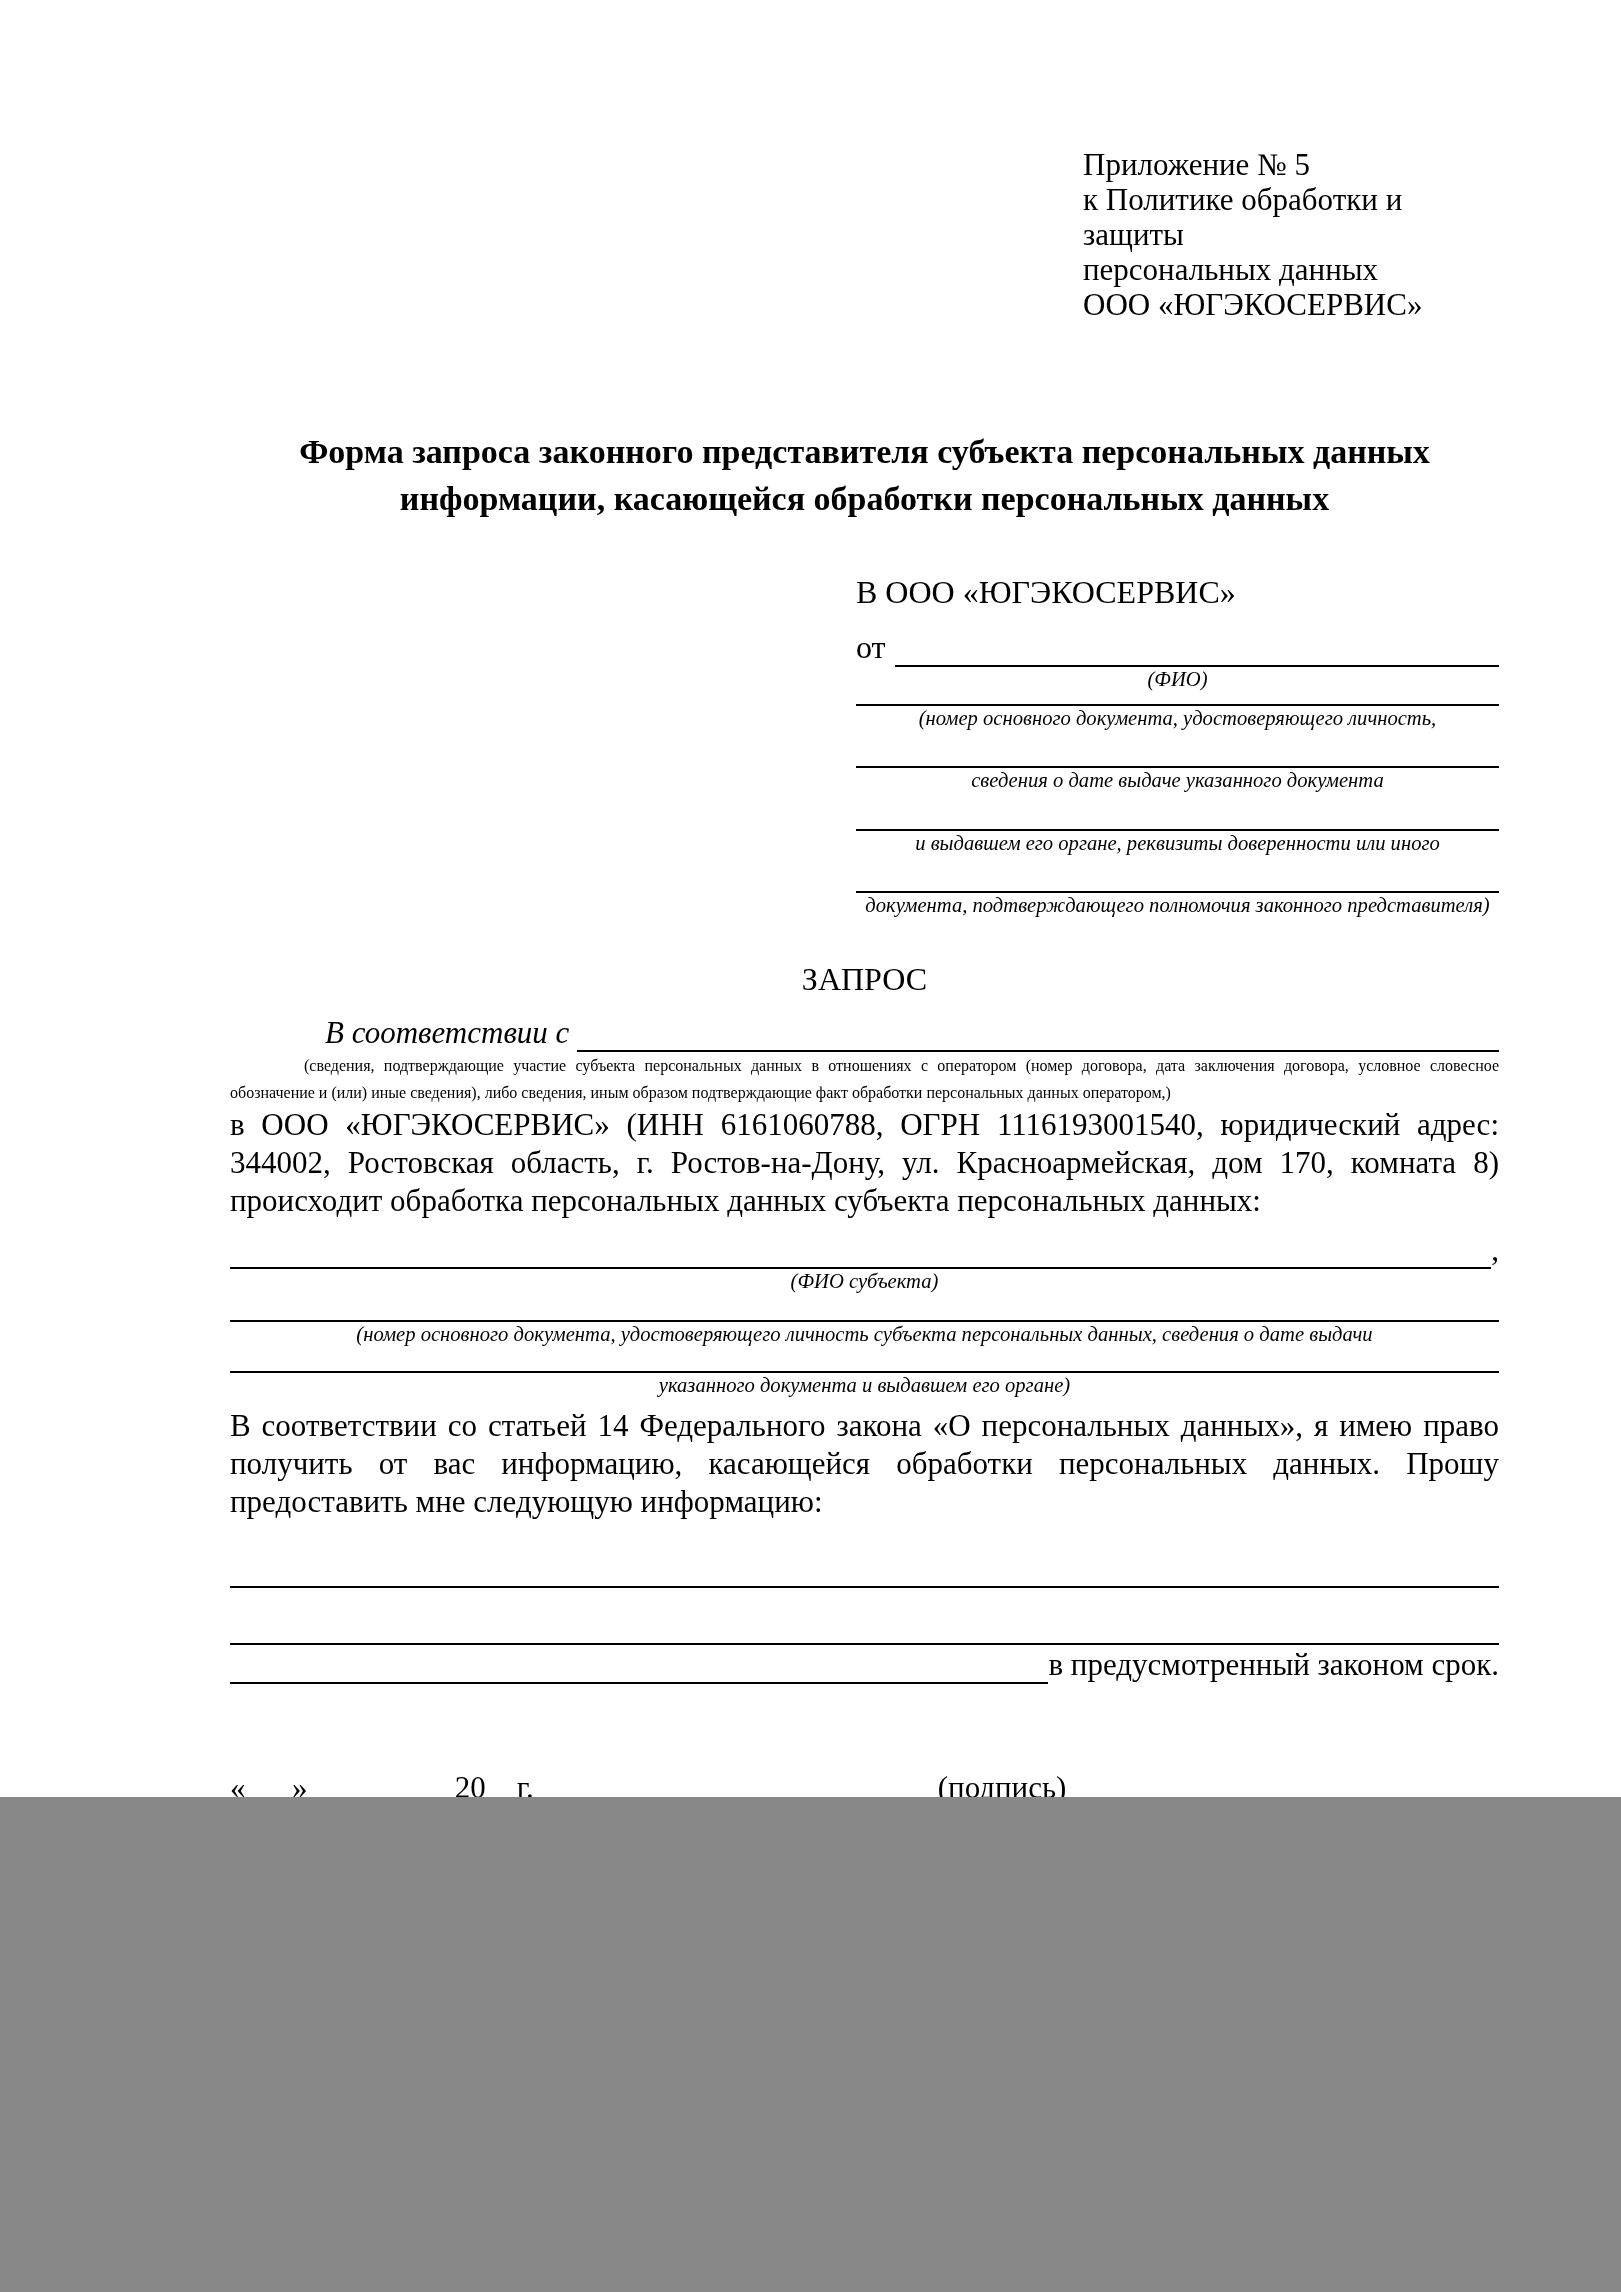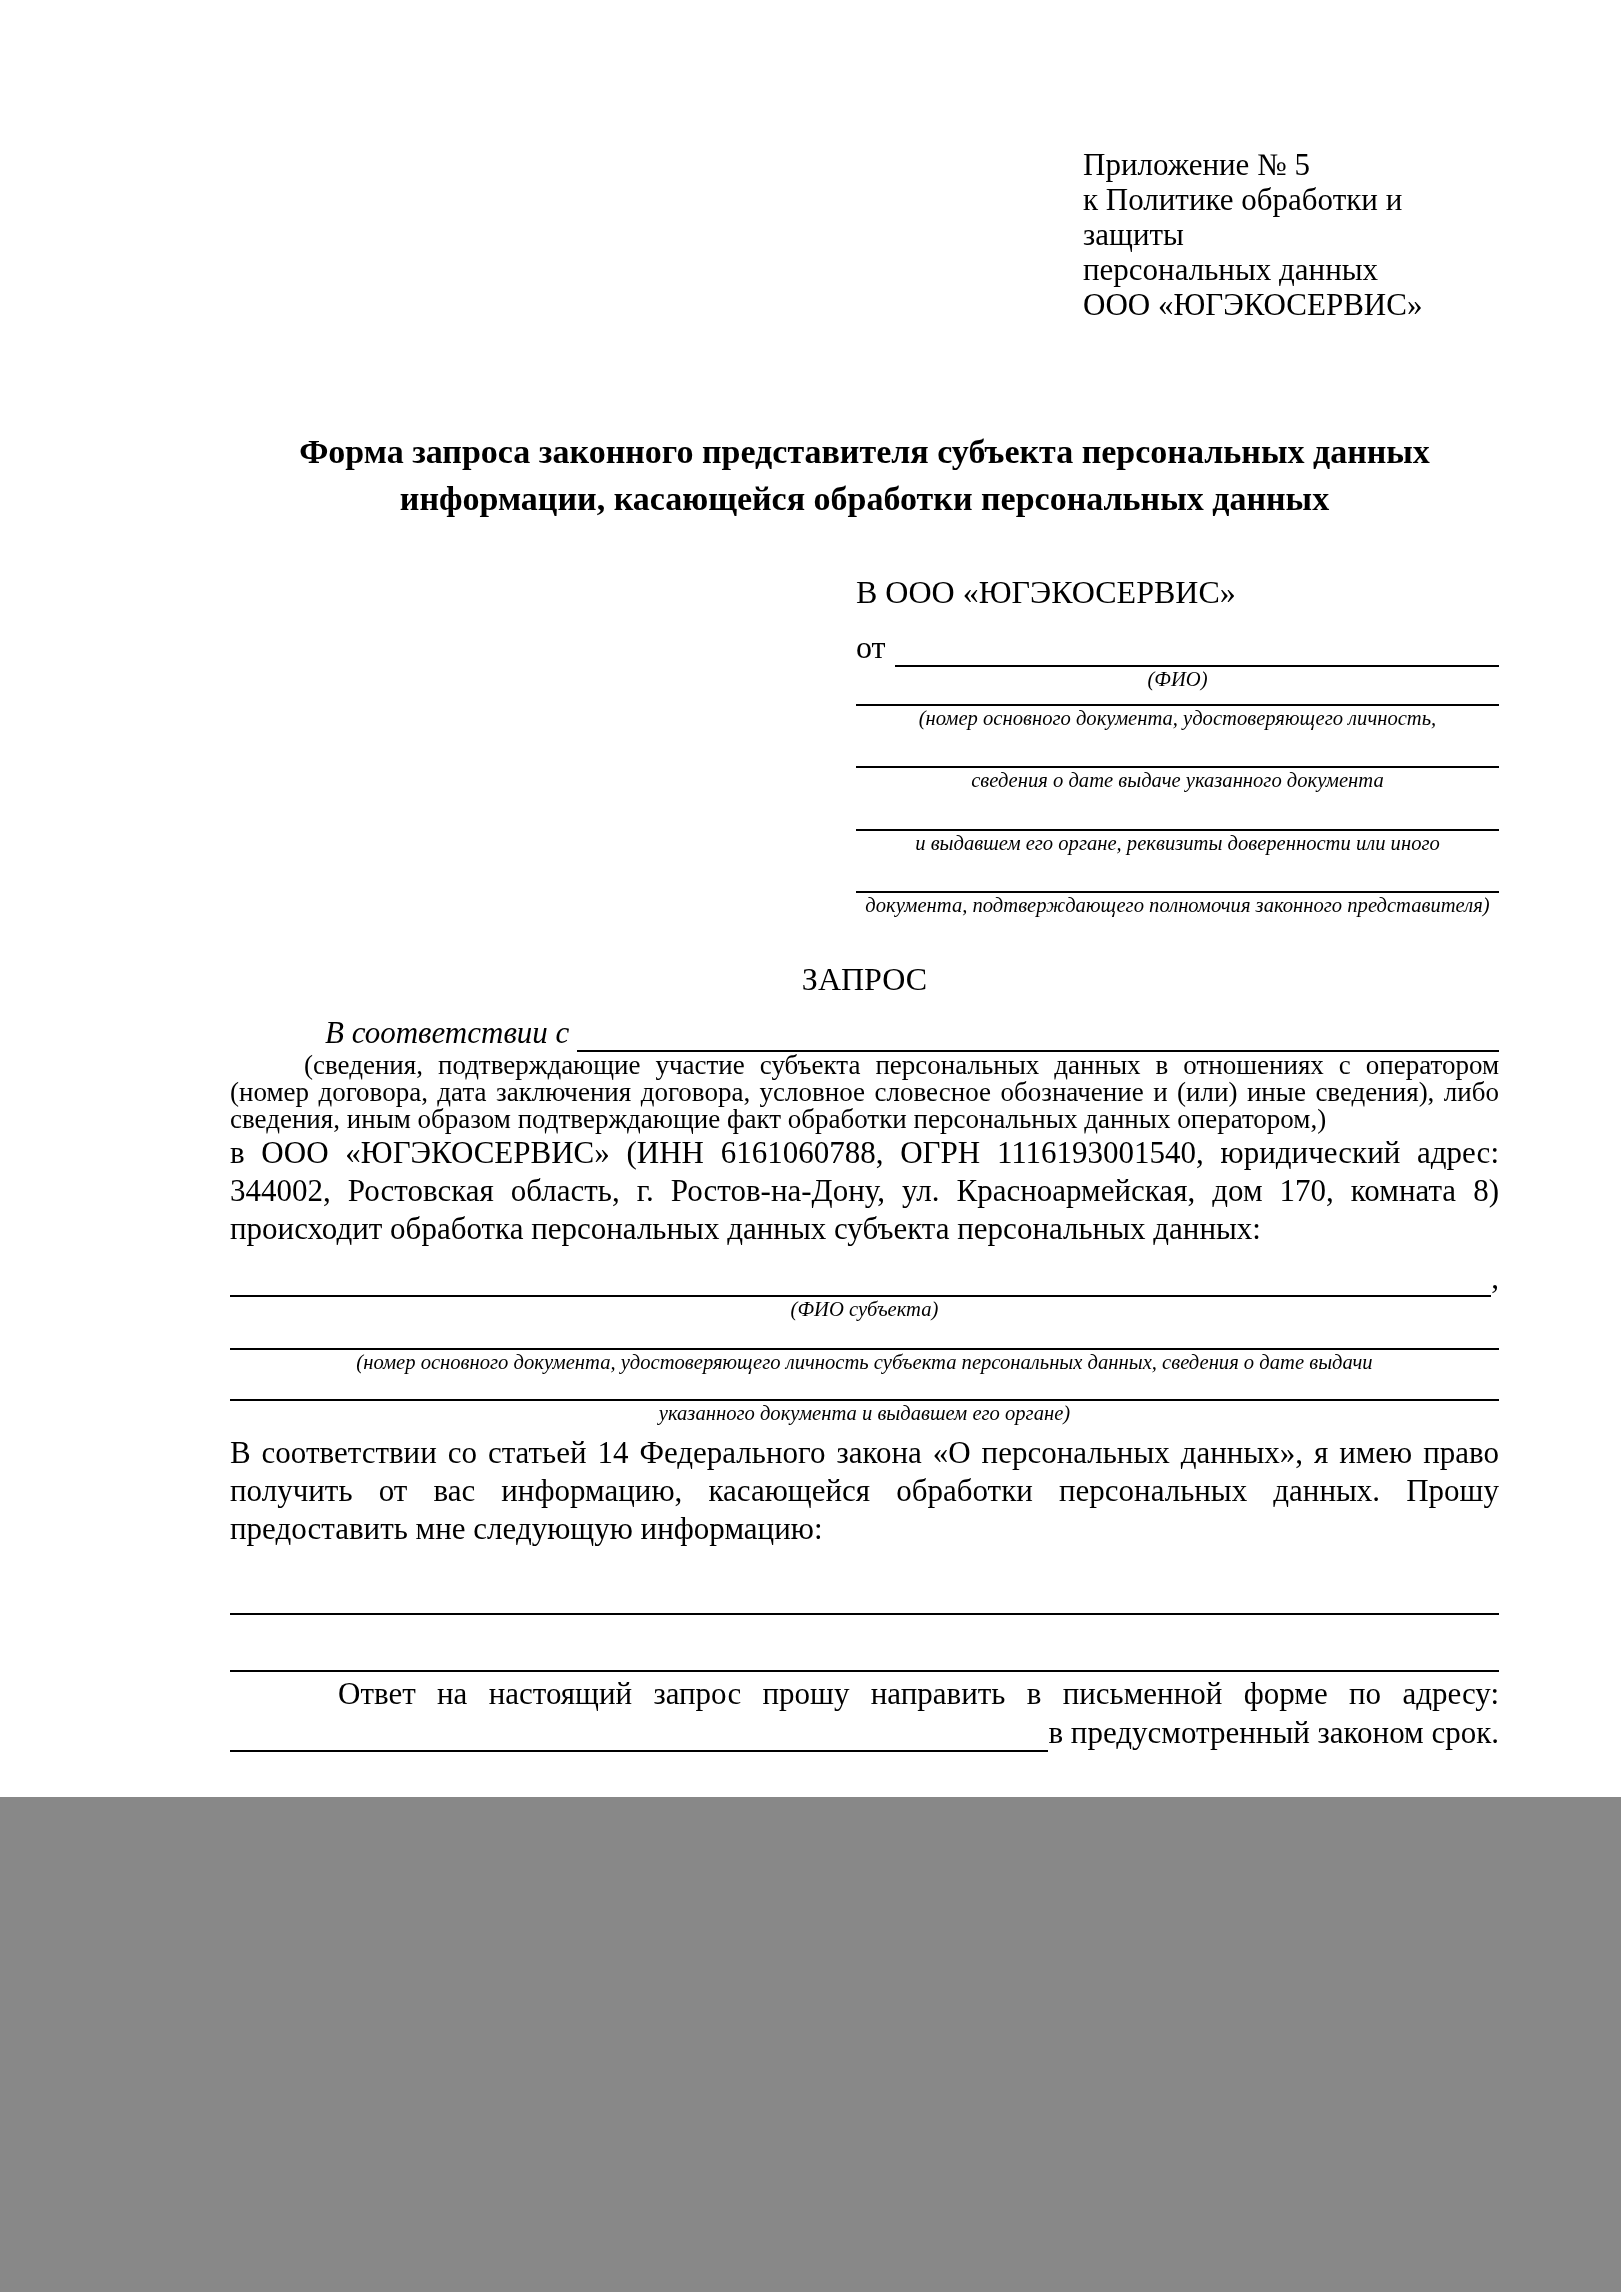--- a/index.html
+++ b/index.html
@@ -37,21 +37,21 @@
   .fill { flex: 1 1 auto; border-bottom: 2px solid #000; min-width: 19.6px; }
   .cap { font-size: 20.6px; line-height: 25.5px; text-align: center; font-style: italic; }
   .rule { border-bottom: 2px solid #000; height: 0; }
   .addressee .rule-1 { margin-top: 11.8px; }
   .addressee .rule-n { margin-top: 35px; }
 
   
   .request-heading { margin-top: 41px; text-align: center; font-size: 32px; line-height: 39px; }
   .accordance-row { display: flex; align-items: flex-end; margin-top: 13.7px; font-size: 31px; line-height: 39px; padding-left: 95px; }
   .accordance-row .label { white-space: nowrap; padding-right: 7.8px; font-style: italic; }
-  .small-note { font-size: 27px; line-height: 27.4px; text-align: justify; text-indent: 74px; }
+  .small-note { font-size: 16px; line-height: 27.4px; text-align: justify; text-indent: 74px; }
   .para { font-size: 31px; line-height: 38px; text-align: justify; }
   .subject-row { display: flex; align-items: flex-end; margin-top: 9.8px; font-size: 31px; line-height: 39px; }
   .subject-row .suffix { white-space: nowrap; }
   .mid-rule-1 { margin-top: 25.5px; }
   .mid-rule-2 { margin-top: 23.5px; }
   .law-para { margin-top: 7.8px; }
   .blank-rule-a { margin-top: 65px; }
   .blank-rule-b { margin-top: 55px; }
   .reply-line1 {
     margin-top: 2px;
@@ -136,21 +136,20 @@
     <div class="cap">(номер основного документа, удостоверяющего личность субъекта персональных данных, сведения о дате выдачи</div>
 
     <div class="rule mid-rule-2"></div>
     <div class="cap">указанного документа и выдавшем его органе)</div>
 
     <div class="para law-para">В соответствии со статьей 14 Федерального закона «О персональных данных», я имею право получить от вас информацию, касающейся обработки персональных данных. Прошу предоставить мне следующую информацию:</div>
 
     <div class="rule blank-rule-a"></div>
     <div class="rule blank-rule-b"></div>
 
-    <div class="reply-line1">Ответ на настоящий запрос прошу направить в письменной форме по адресу:</div>
     <div class="reply-line2">
       <span class="fill"></span>
       <span class="suffix">в предусмотренный законом срок.</span>
     </div>
 
     <div class="footer-row">
       <span class="date-line">«___» _________20__г.</span>
       <span class="sig-group">
         <span class="sig-line"></span>
         <span class="sig-caption">(подпись)</span>

